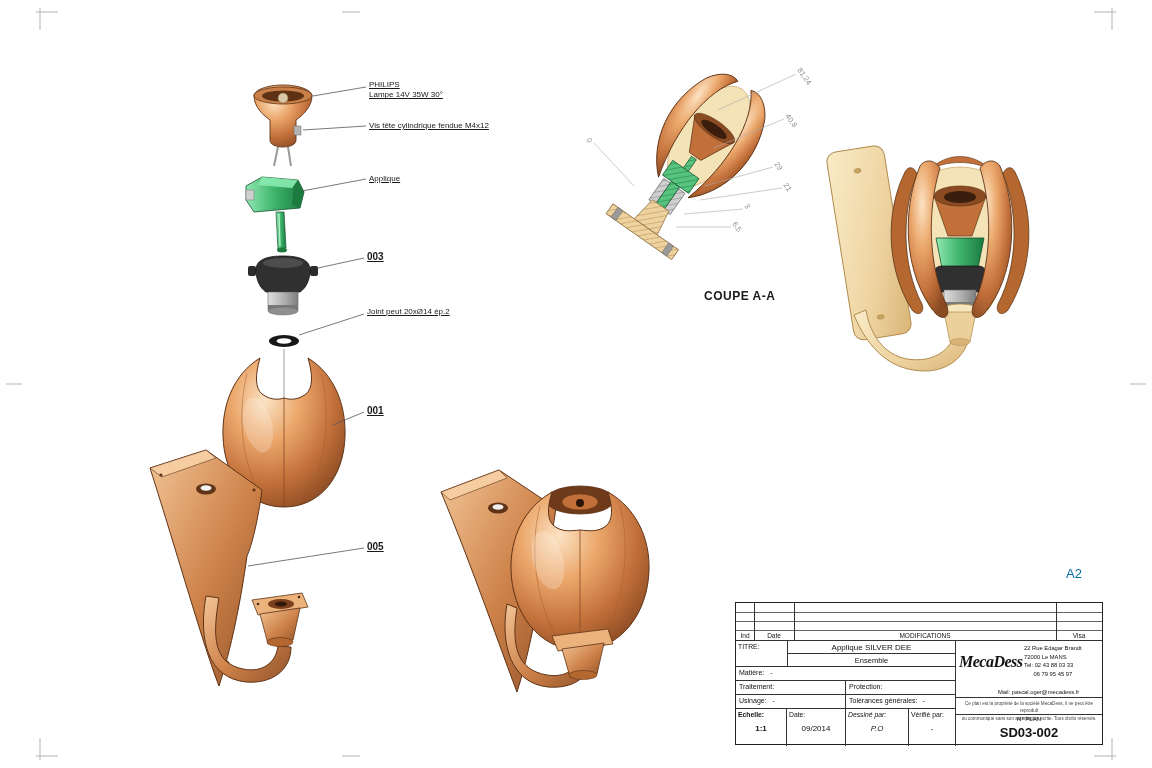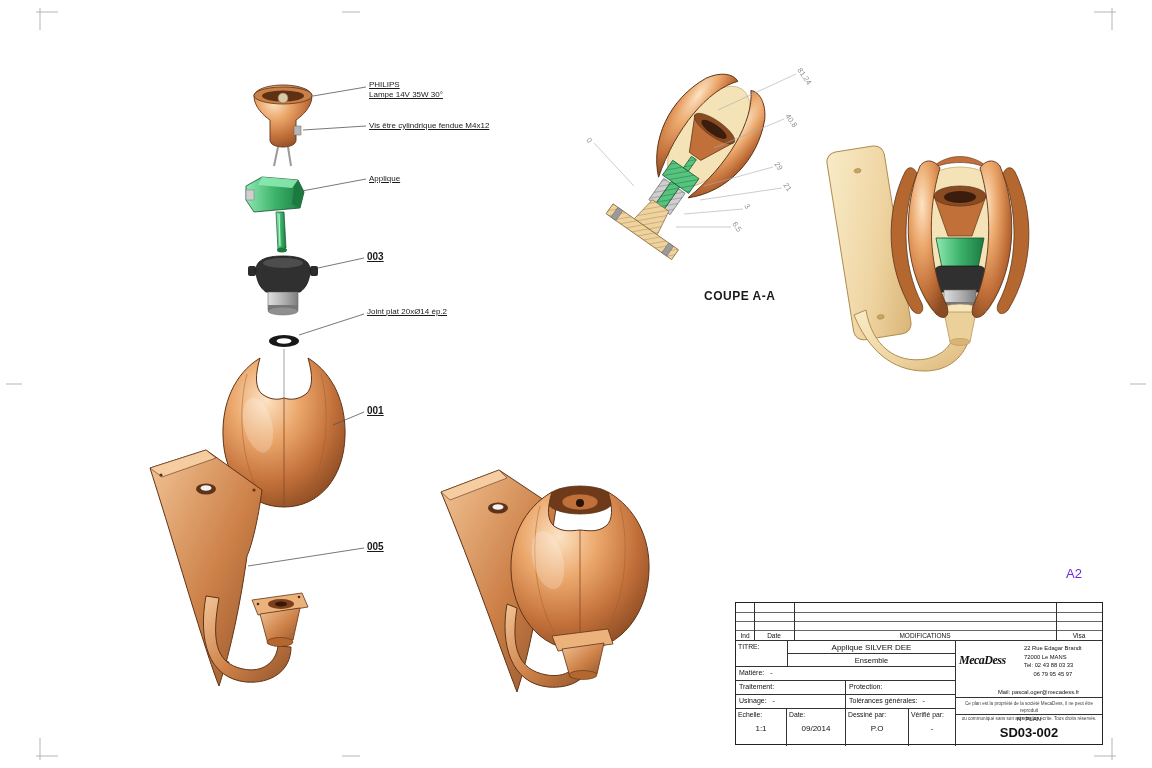--- a/index.html
+++ b/index.html
@@ -2,21 +2,21 @@
 <html><head>
 <meta charset="utf-8">
 <style>
   * { margin:0; padding:0; box-sizing:border-box; }
   html,body { width:1152px; height:768px; }
   body { background:#ffffff; font-family:"Liberation Sans", sans-serif; position:relative; overflow:hidden; color:#1a1a1a; }
   .art { position:absolute; left:0; top:0; }
   .label { position:absolute; font-size:8px; line-height:1.3; white-space:nowrap; color:#1a1a1a;text-decoration:underline; }
   .label.bold { font-weight:bold; font-size:10px; }
   .coupe-title { position:absolute; font-weight:bold; font-size:12px; letter-spacing:0.5px; }
-  .format-label { position:absolute; font-size:13px; color:#6d28d9; }
+  .format-label { position:absolute; font-size:13px; color:#0369a1; }
   .tb { position:absolute; left:735px; top:602px; width:368px; height:143px; border:1.5px solid #222; background:#fff; font-size:7px; color:#111; }
   .cell { position:absolute; border-right:1px solid #333; border-bottom:1px solid #333; }
   .cc { display:flex; align-items:center; justify-content:center; text-align:center; }
   .pad { padding:2px 3px; }
   .lbl { position:absolute; left:2px; top:2px; font-size:6.8px; white-space:nowrap; }
   .vcenter { position:absolute; left:0; right:0; top:15px; text-align:center; font-size:8px; }
   .hl { position:absolute; left:0; right:0; height:0; border-top:1px solid #666; }
   .vl { position:absolute; top:0; bottom:0; width:0; border-left:1px solid #333; }
   .rl { position:absolute; top:28px; height:10px; line-height:10px; text-align:center; font-size:6.5px; white-space:nowrap; }
 </style>
@@ -237,24 +237,24 @@
       <text x="732" y="224" transform="rotate(55 732 224)">6.5</text>
       <text x="586" y="140" transform="rotate(55 586 140)">0</text>
     </g>
   </g>
 </svg>
 
 <div class="label" style="left:369px; top:80px;">
   <div>PHILIPS</div>
   <div>Lampe 14V 35W 30°</div>
 </div>
-<div class="label" style="left:369px; top:121px;">Vis être cylindrique fendue M4x12</div>
+<div class="label" style="left:369px; top:121px;">Vis tête cylindrique fendue M4x12</div>
 <div class="label" style="left:369px; top:174px;">Applique</div>
 <div class="label bold" style="left:367px; top:250px;">003</div>
-<div class="label" style="left:367px; top:307px;">Joint plat 20xØ14 ép.2</div>
+<div class="label" style="left:367px; top:307px;">Joint peut 20xØ14 ép.2</div>
 <div class="label bold" style="left:367px; top:404px;">001</div>
 <div class="label bold" style="left:367px; top:540px;">005</div>
 <div class="coupe-title" style="left:660px; top:289px;margin-left:44px;">COUPE A-A</div>
 <div class="format-label" style="left:1066px; top:566px;">A2</div>
 
 <div class="tb">
 
   <div style="position:absolute; left:0; top:0; width:366px; height:38px; border-bottom:1px solid #333;">
     <div class="hl" style="top:9px"></div>
     <div class="hl" style="top:18px"></div>
@@ -286,39 +286,39 @@
   </div>
   <div class="cell pad" style="left:0; top:92px; width:110px; height:14px;">
     <span>Usinage:</span>
     <span style="margin-left:4px">-</span>
   </div>
   <div class="cell pad" style="left:110px; top:92px; width:110px; height:14px;">
     <span>Tolérances générales:</span>
     <span style="margin-left:3px">-</span>
   </div>
 
-  <div class="cell" style="left:0; top:106px; width:51px; height:37px; border-bottom:none;">
+  <div class="cell" style="left:0; top:106px; width:51px; height:37px; border-bottom:none;font-weight:bold;">
     <span class="lbl">Echelle:</span>
     <div class="vcenter">1:1</div>
   </div>
   <div class="cell" style="left:51px; top:106px; width:59px; height:37px; border-bottom:none;">
     <span class="lbl">Date:</span>
     <div class="vcenter">09/2014</div>
   </div>
-  <div class="cell" style="left:110px; top:106px; width:63px; height:37px; border-bottom:none;">
+  <div class="cell" style="left:110px; top:106px; width:63px; height:37px; border-bottom:none;font-style:italic;">
     <span class="lbl">Dessiné par:</span>
     <div class="vcenter">P.O</div>
   </div>
   <div class="cell" style="left:173px; top:106px; width:47px; height:37px; border-bottom:none;">
     <span class="lbl">Vérifié par:</span>
     <div class="vcenter">-</div>
   </div>
 
   <div class="cell" style="left:220px; top:38px; width:146px; height:57px; border-right:none;">
-    <div style="position:absolute; left:3px; top:12px; font-size:12px; font-weight:bold; font-style:italic; font-family:'Liberation Serif', serif; letter-spacing:-0.5px;">MecaDess</div>
+    <div style="position:absolute; left:3px; top:12px; font-size:16px; font-weight:bold; font-style:italic; font-family:'Liberation Serif', serif; letter-spacing:-0.5px;">MecaDess</div>
     <div style="position:absolute; left:68px; top:3px; font-size:5.8px; line-height:1.5; color:#111;">
       <div>22 Rue Edagar Brandt</div>
       <div>72000 Le MANS</div>
       <div>Tel: 02 43 88 03 33</div>
       <div style="text-align:center">06 79 95 45 97</div>
     </div>
     <div style="position:absolute; left:42px; bottom:2px; font-size:5.8px;">Mail: pascal.oger@mecadess.fr</div>
   </div>
   <div class="cell" style="left:220px; top:95px; width:146px; height:17px; border-right:none; text-align:center; color:#444;">
     <div style="font-size:4.6px; line-height:1.6; padding-top:2px;">

